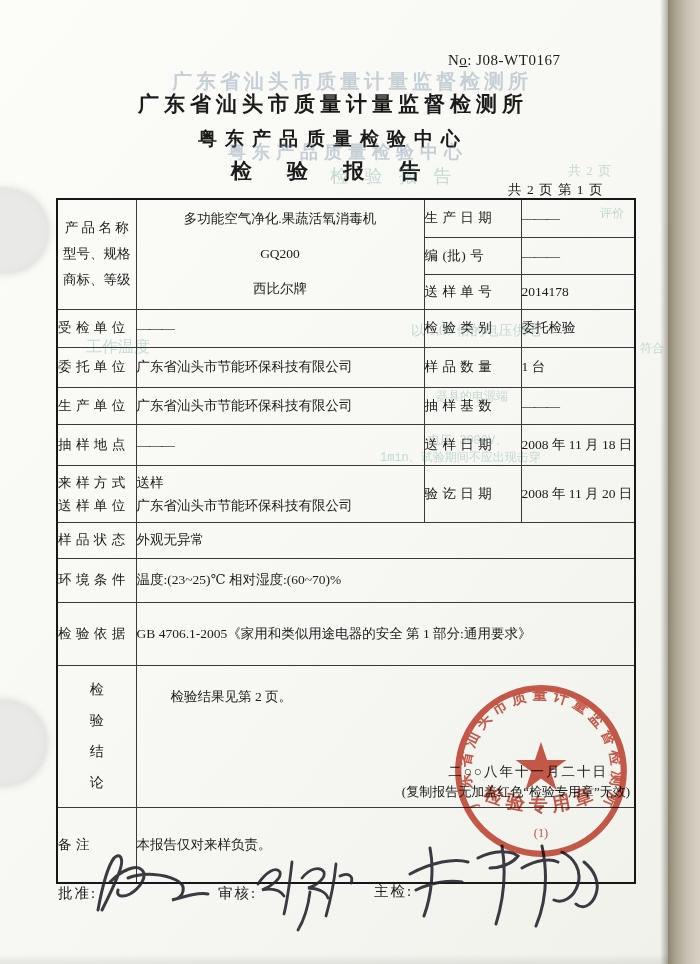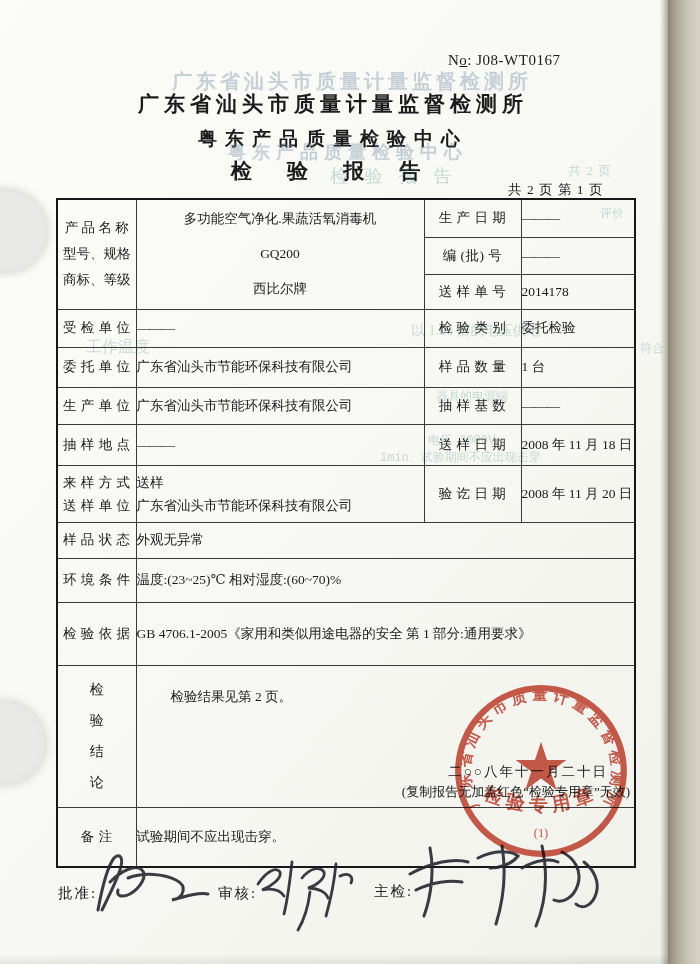--- a/index.html
+++ b/index.html
@@ -27,21 +27,21 @@
   .pagination{position:absolute;left:508px;top:181px;font-size:13.5px;letter-spacing:1px;}
 
   .ghost-frag{position:absolute;white-space:nowrap;pointer-events:none;filter:blur(.3px);z-index:1;}
   .g-blue{color:rgba(112,140,163,.38);font-weight:600;}
   .g-teal{color:rgba(78,148,138,.30);}
 
   table.report{position:absolute;left:56px;top:198px;width:578px;z-index:2;
         border-collapse:collapse;table-layout:fixed;font-size:13.5px;background:transparent;
         border:2.5px solid #171717;}
   table.report td{border:1px solid #3a3a3a;padding:0;vertical-align:middle;}
-  .lbl{text-align:center;letter-spacing:.5px;}
+  .lbl{text-align:left;letter-spacing:.5px;}
   .lbl2{line-height:23px;}
   .val{padding-left:9px;}
   .dash{letter-spacing:-1px;}
   .prodlbl div{line-height:26px;text-align:center;}
   .prodval{display:flex;flex-direction:column;justify-content:space-around;height:106px;}
   .prodval div{text-align:center;}
   .vertcell{}
   .vert{display:flex;flex-direction:column;align-items:center;gap:13px;font-size:14px;}
   .conclcell{position:relative;}
   .concl-val{position:absolute;left:34px;top:22px;}
@@ -169,23 +169,23 @@
           <span>结</span>
           <span>论</span>
         </div>
       </td>
       <td class="conclcell" colspan="3">
         <div class="concl-val">检验结果见第 2 页。</div>
         <div class="concl-date">二○○八年十一月二十日</div>
         <div class="concl-note">(复制报告无加盖红色“检验专用章”无效)</div>
       </td>
     </tr>
-    <tr style="height:60px">
+    <tr style="height:76px">
       <td class="lbl">备 注</td>
-      <td class="val remarkval" colspan="3">试验期间不应出现击穿。</td>
+      <td class="val remarkval" colspan="3">本报告仅对来样负责。</td>
     </tr>
   </tbody>
     </table>
 
   <svg class="stamp" width="178" height="178" viewBox="0 0 200 200">
     <circle cx="100" cy="100" r="93" fill="none" stroke="#c23a28" stroke-width="7"></circle>
     <defs>
       <path id="arcTop" d="M 34.5,145.9 A 80,80 0 1 1 165.5,145.9" fill="none"></path>
       <path id="arcBottom" d="M 34,130 Q 100,160 166,130" fill="none"></path>
     </defs>

